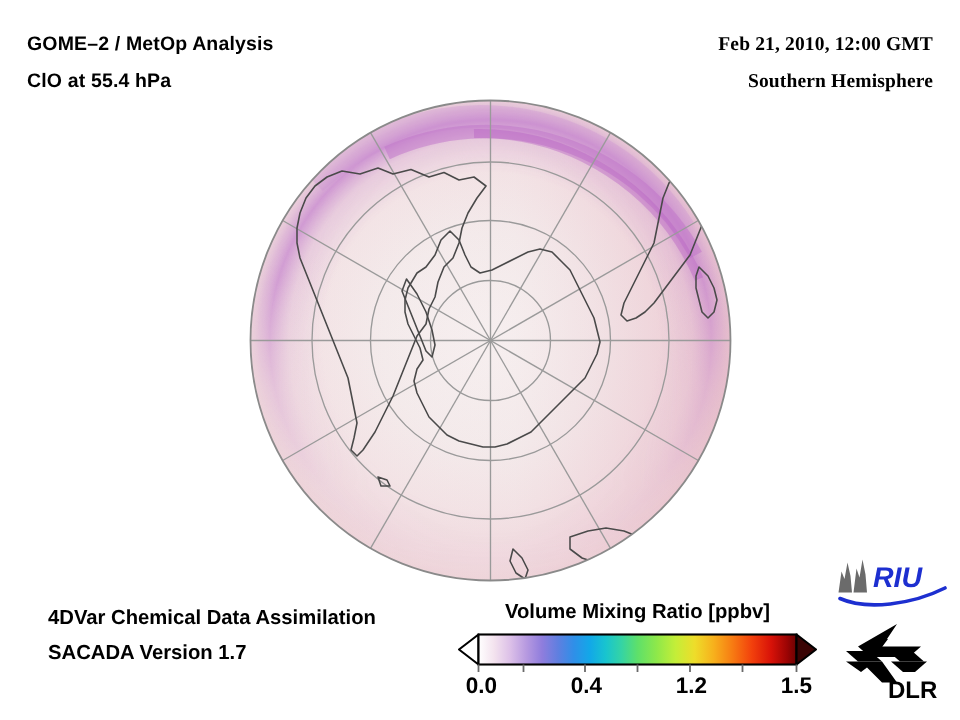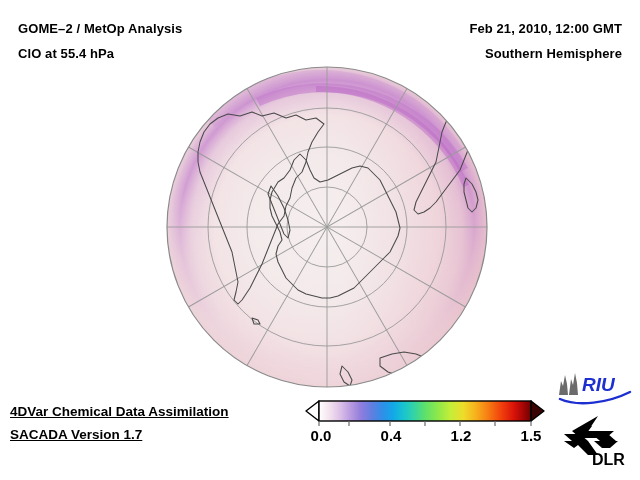--- a/index.html
+++ b/index.html
@@ -5,34 +5,34 @@
   html,body{margin:0;padding:0;}
   body{
     width:640px;height:480px;background:#ffffff;
     font-family:"Liberation Sans", sans-serif;
     color:#000;overflow:hidden;position:relative;
   }
   .page{position:absolute;inset:0;}
 
   
   .hdr-left{position:absolute;left:18px;top:16px;}
-  .hdr-right{position:absolute;right:18px;top:16px;text-align:right;}
+  .hdr-right{position:absolute;right:18px;top:16px;text-align:right;font-family:Liberation Serif, serif;}
   .hdr-line{
     font-size:13px;font-weight:bold;line-height:25px;
     letter-spacing:.1px;white-space:nowrap;
   }
 
   
   .globe-wrap{
     position:absolute;left:166px;top:66px;width:322px;height:322px;
   }
   .globe-svg{display:block;width:322px;height:322px;}
 
   
-  .footer-left{position:absolute;left:10px;top:400px;text-decoration:underline;}
+  .footer-left{position:absolute;left:32px;top:400px;}
   .footer-line{
     font-size:13.5px;font-weight:bold;line-height:23px;white-space:nowrap;
   }
 
   
   .cbar-block{position:absolute;left:305px;top:400px;width:240px;}
   .cbar-title{
     font-size:13.5px;font-weight:bold;text-align:center;
     white-space:nowrap;margin:0 0 7px 0;
   }
@@ -204,20 +204,21 @@
       <circle cx="161" cy="161" r="160" fill="none" stroke="#8a8a8a" stroke-width="1.2"></circle>
     </svg>
   </div>
 
   <div class="footer-left">
     <div class="footer-line">4DVar Chemical Data Assimilation</div>
     <div class="footer-line">SACADA Version 1.7</div>
   </div>
 
   <div class="cbar-block">
+    <div class="cbar-title">Volume Mixing Ratio [ppbv]</div>
 
     <svg class="cbar-svg" width="240" height="26" viewBox="0 0 240 26">
       <defs>
         <linearGradient id="cbGrad" x1="0" y1="0" x2="1" y2="0">
           <stop offset="0.000" stop-color="#ffffff"></stop>
           <stop offset="0.050" stop-color="#f3e2ee"></stop>
           <stop offset="0.100" stop-color="#dcc0e8"></stop>
           <stop offset="0.150" stop-color="#b79ae0"></stop>
           <stop offset="0.200" stop-color="#8f7ddd"></stop>
           <stop offset="0.250" stop-color="#5f7fe0"></stop>

